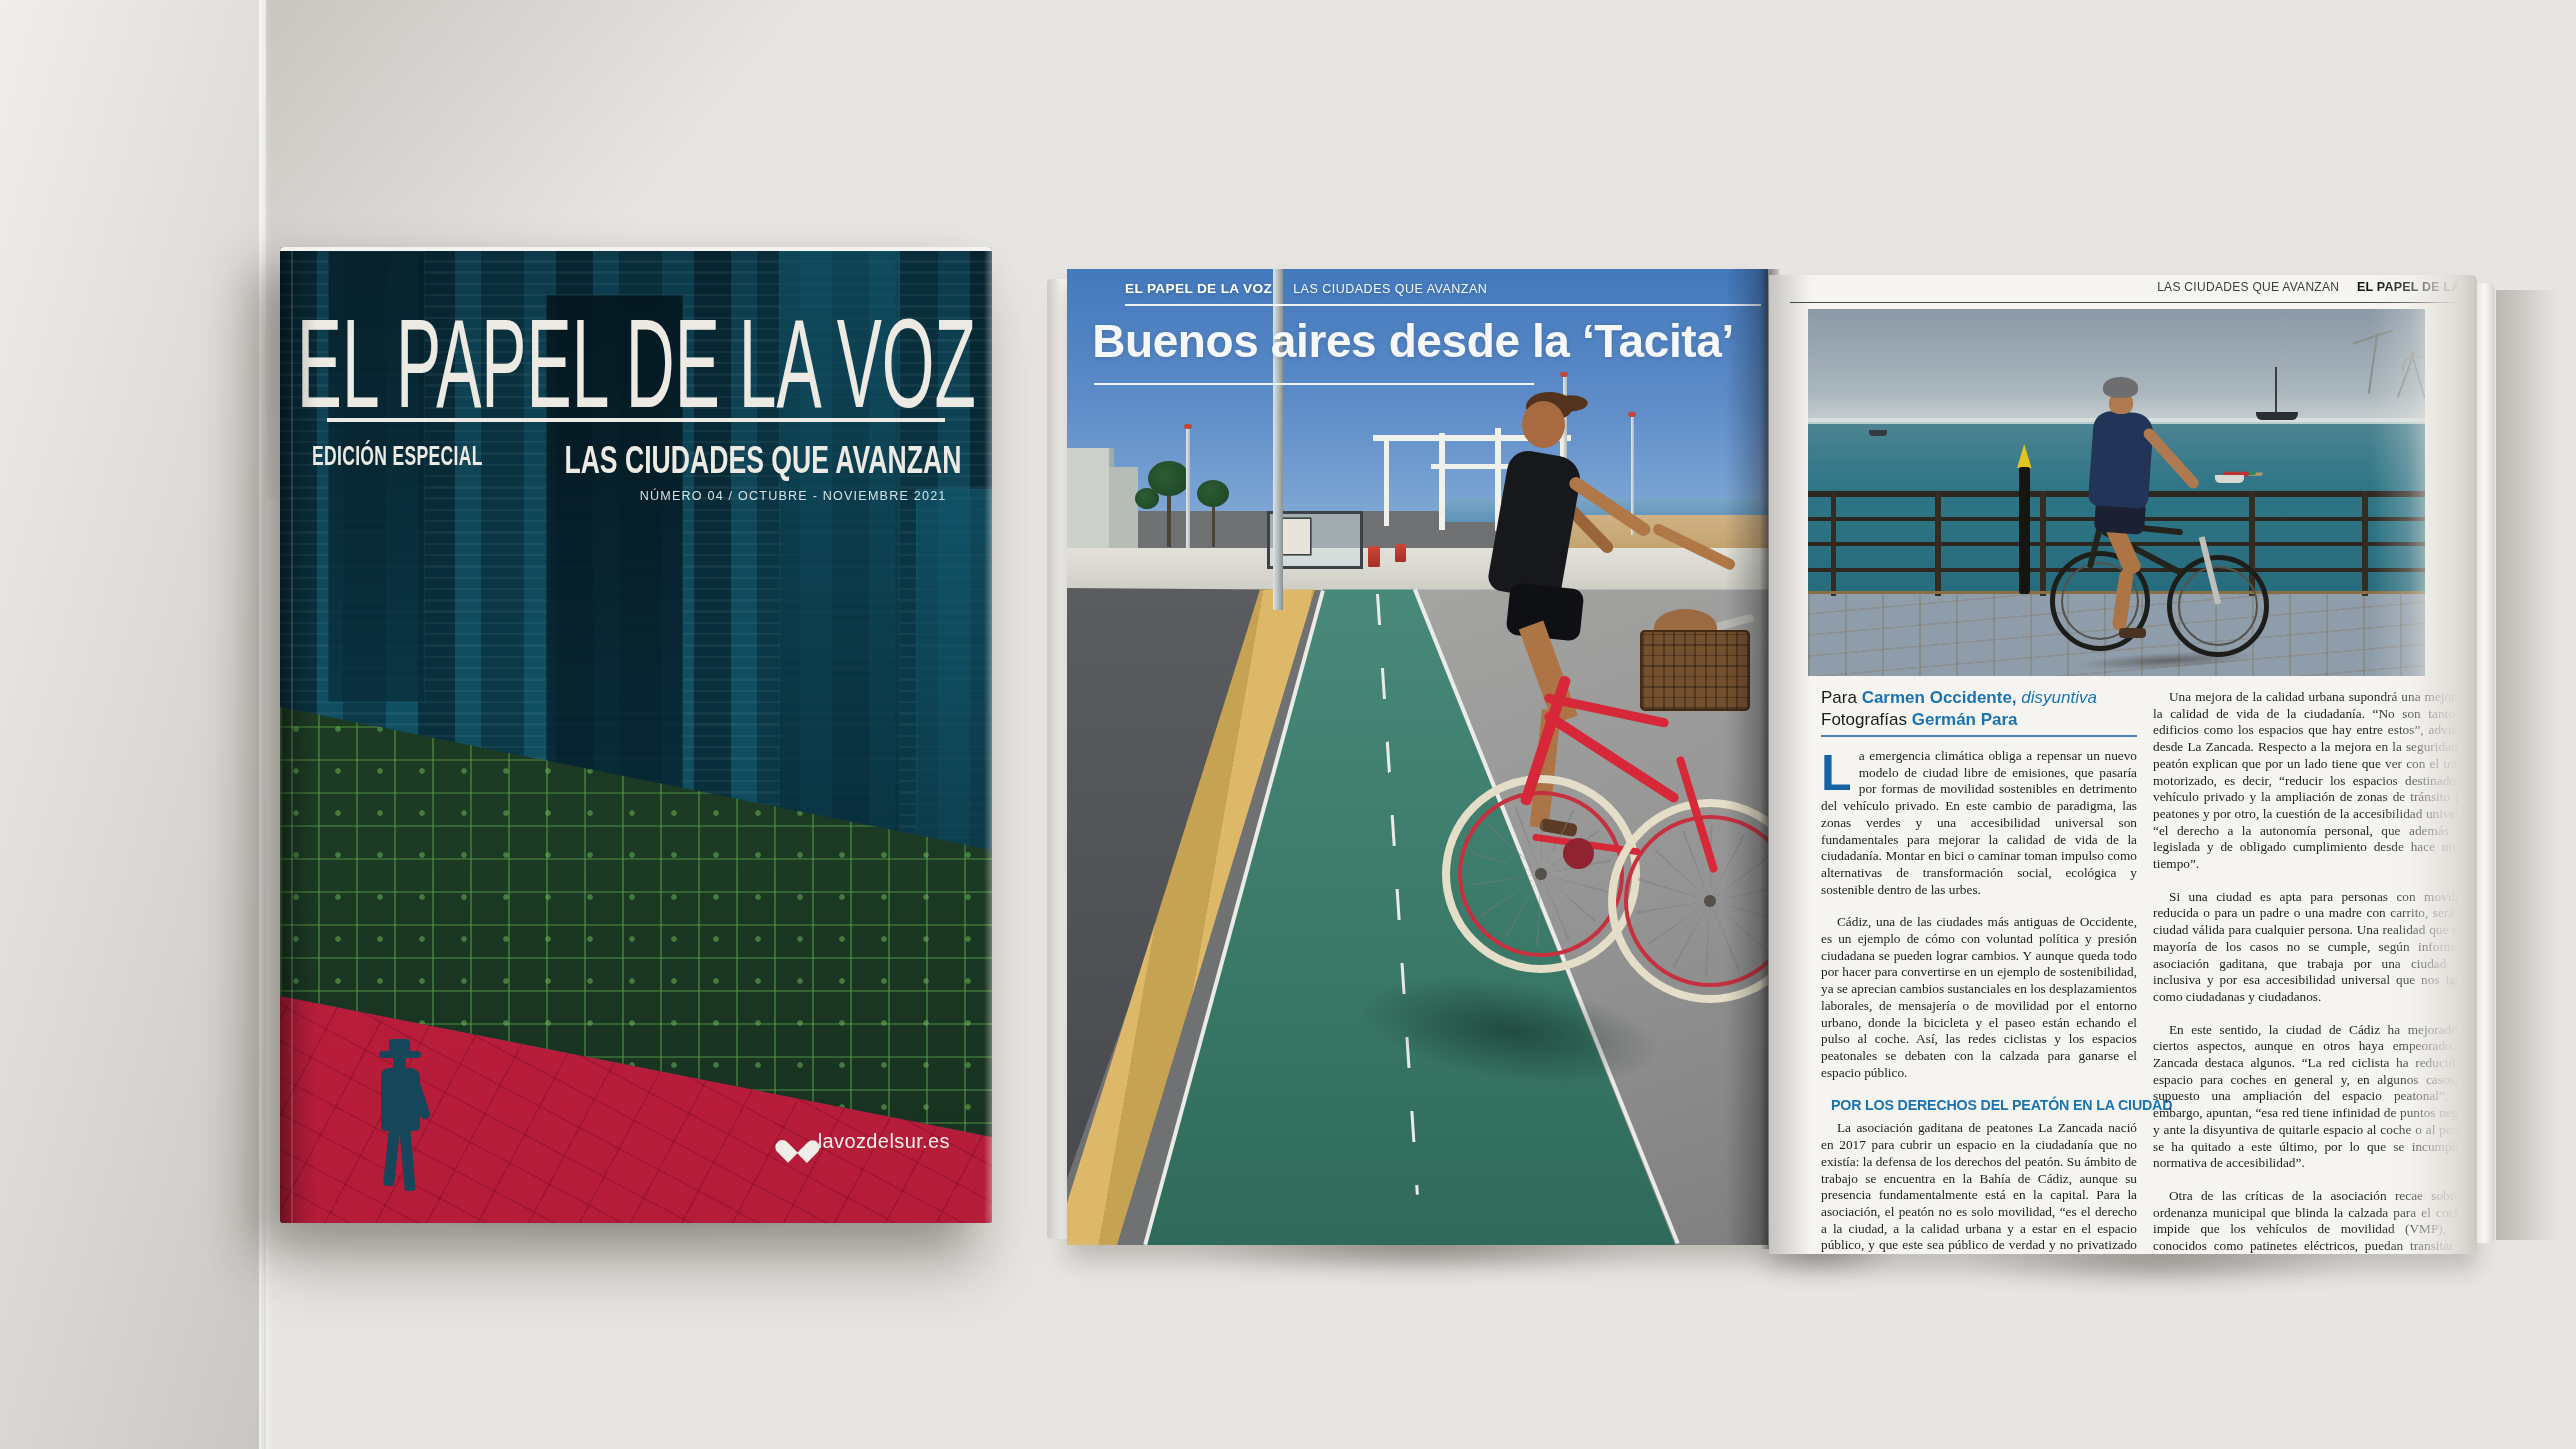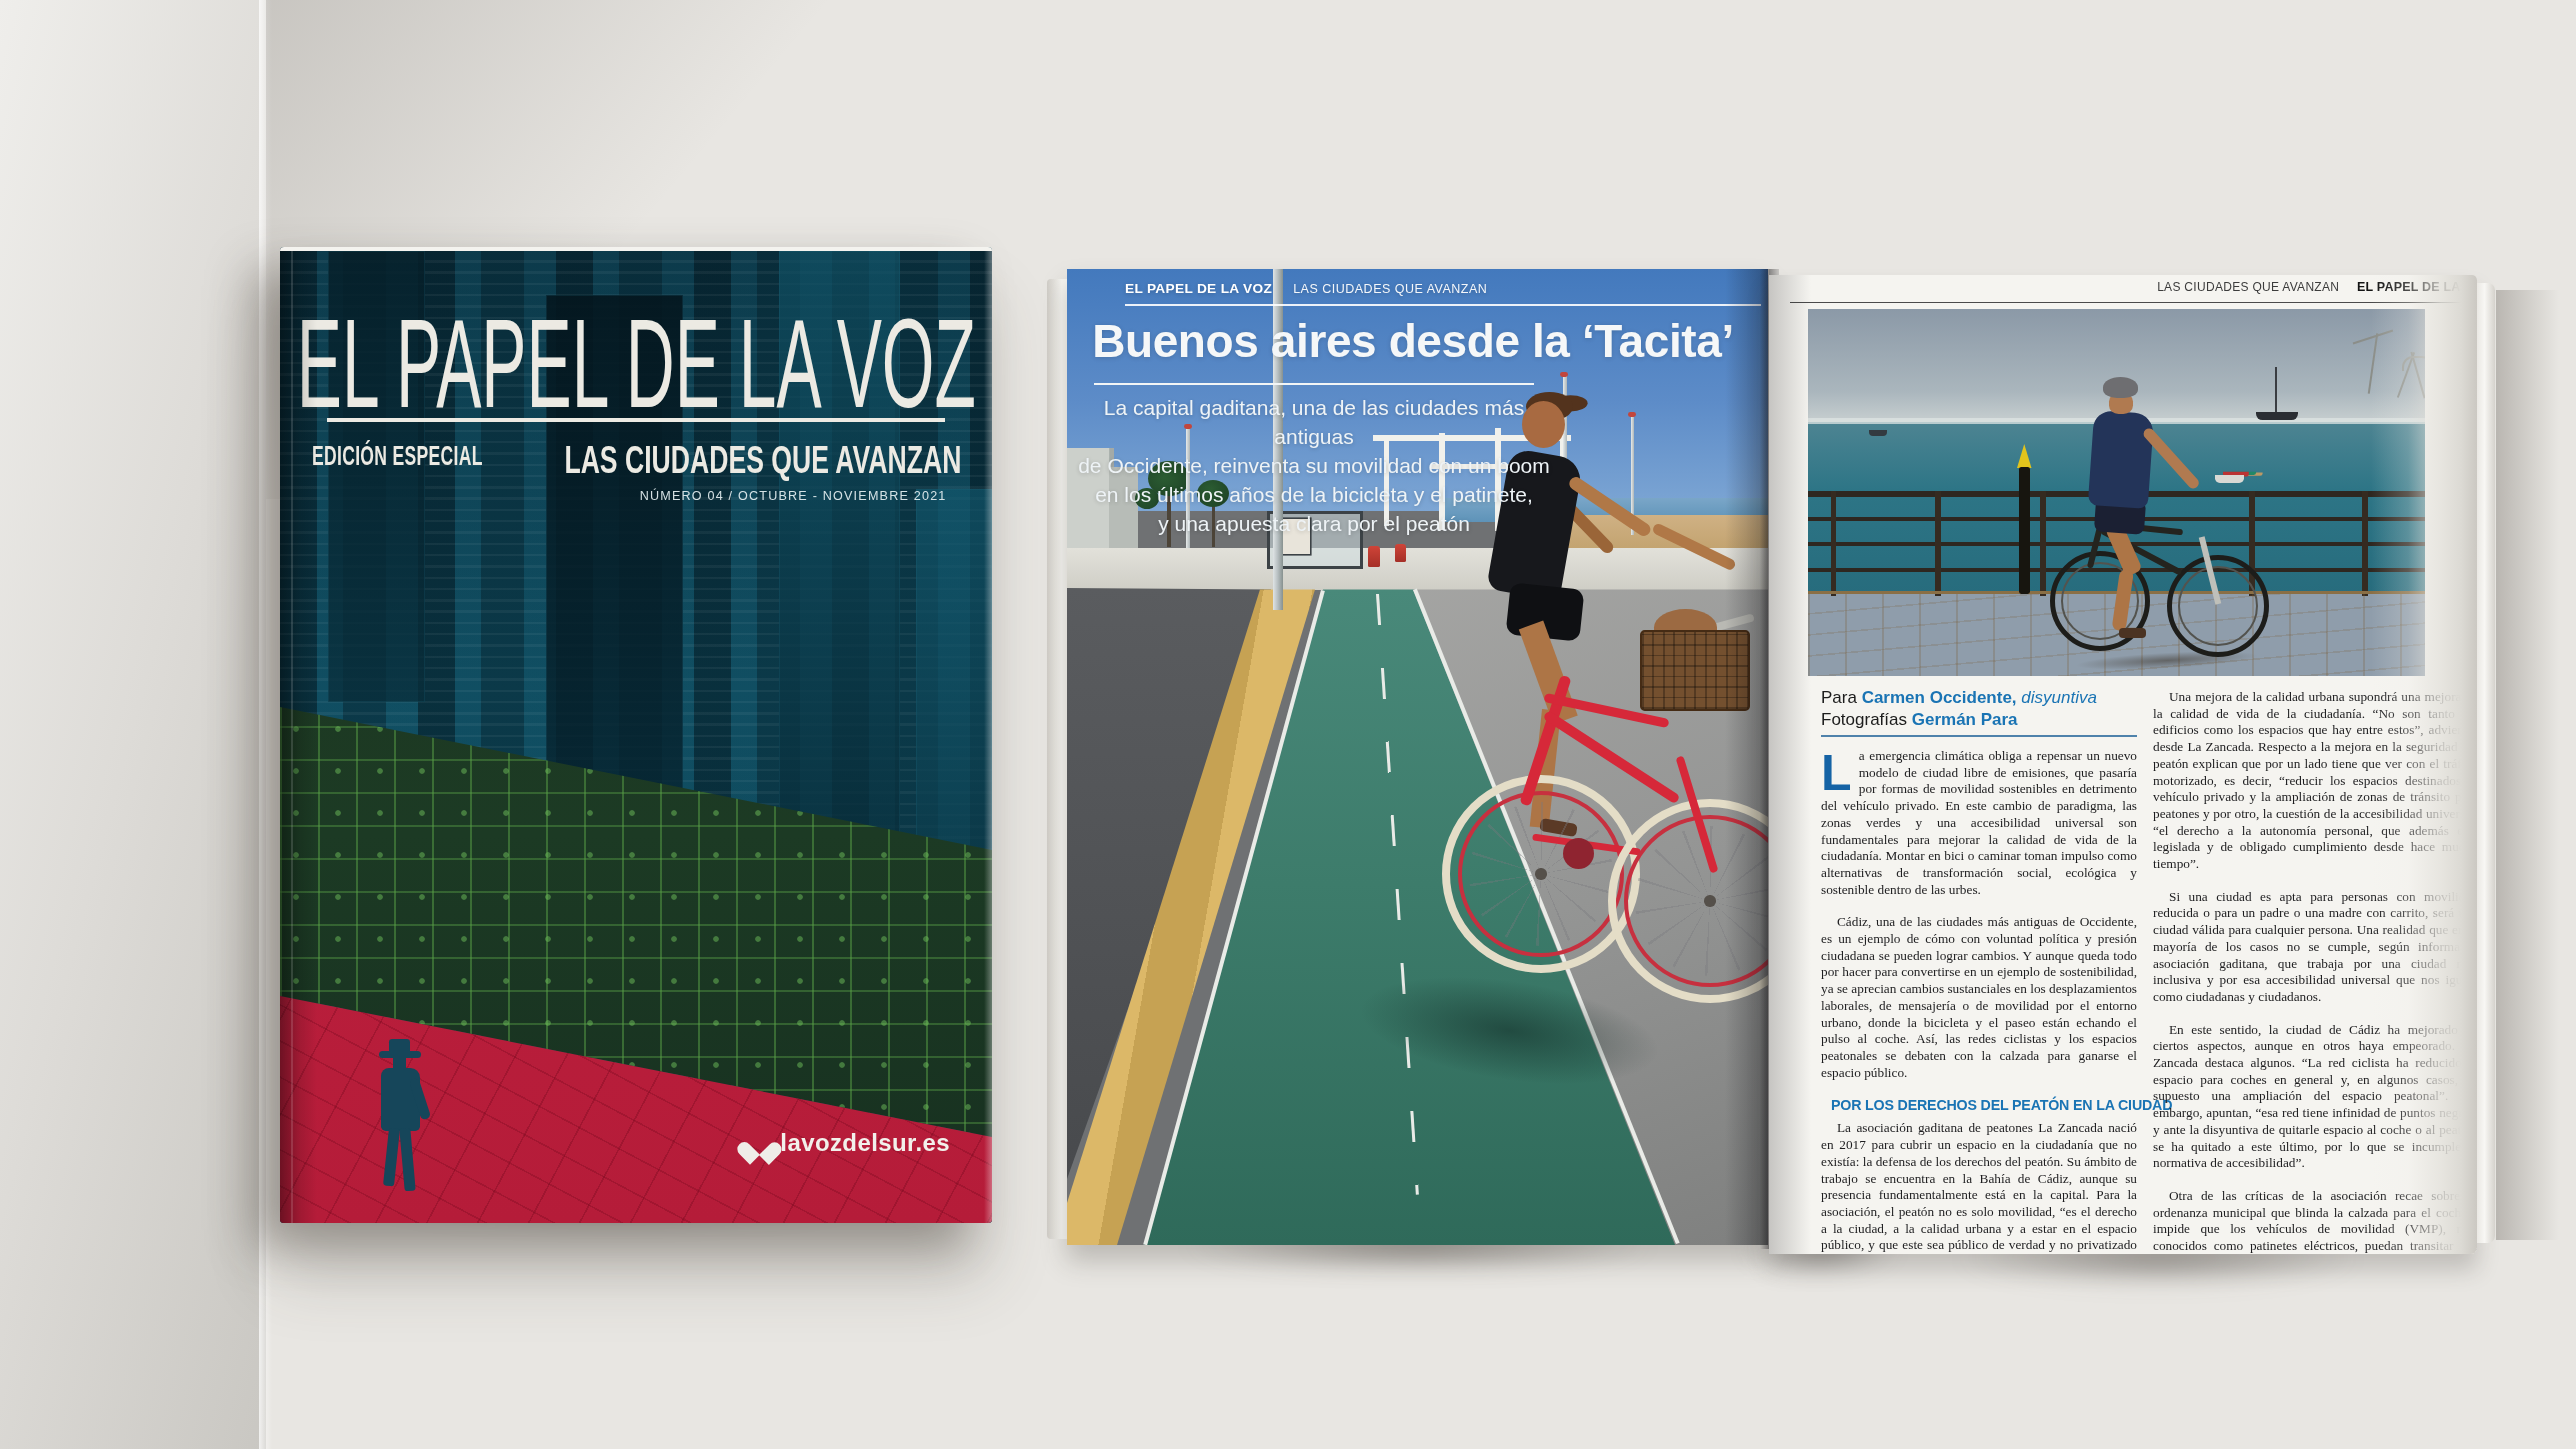--- a/index.html
+++ b/index.html
@@ -55,21 +55,21 @@
   .cover-rule{left:47px;top:171px;width:618px;height:4px;background:#eceae3;}
   .cover-edition{left:32px;top:193px;color:#eceae3;font-weight:700;font-size:22.5px;letter-spacing:0.4px;transform:scale(.78,1.25);transform-origin:left top;white-space:nowrap;}
   .cover-sub{right:31px;top:190px;color:#eceae3;font-weight:700;font-size:35px;letter-spacing:0px;transform:scale(.76,1.12);transform-origin:right top;white-space:nowrap;}
   .cover-issue{right:45px;top:241px;color:rgba(230,240,242,.92);font-weight:400;font-size:13.7px;letter-spacing:1.3px;transform:scaleX(.92);transform-origin:right top;white-space:nowrap;}
 
   .cover-logo{right:42px;top:882px;display:flex;align-items:center;gap:8px;}
   .heart{width:26px;height:24px;position:relative;top:2.4px;}
   .heart:before,.heart:after{content:"";position:absolute;top:0;width:13.7px;height:22px;border-radius:13.7px 13.7px 0 0;background:#efede8;}
   .heart:before{left:13px;transform:rotate(45deg);transform-origin:0 100%;}
   .heart:after{left:0;transform:rotate(-45deg);transform-origin:100% 100%;}
-  .cover-logo-text{color:#f2f0eb;font-size:24px;font-weight:700;letter-spacing:0.4px;}
+  .cover-logo-text{color:#f2f0eb;font-size:20px;font-weight:400;letter-spacing:0.4px;}
 
   .walker{left:93px;top:789px;width:63px;height:167px;}
   .walker div{position:absolute;background:#16465a;}
   .wk-hatbrim{left:6.4px;top:14.5px;width:42px;height:7.2px;border-radius:4px;}
   .wk-hatcrown{left:16px;top:3.2px;width:21px;height:13px;border-radius:3.2px 3.2px 0 0;}
   .wk-head{left:20px;top:22px;width:13px;height:11.3px;}
   .wk-body{left:8px;top:32px;width:39px;height:63px;border-radius:8px 9.7px 4.8px 4.8px;}
   .wk-arm{left:42px;top:42px;width:9.7px;height:42px;border-radius:4.8px;transform:rotate(-18deg);}
   .wk-leg1{left:13px;top:92px;width:10.5px;height:58px;border-radius:3.2px;transform:rotate(6deg);}
   .wk-leg2{left:29px;top:92px;width:10.5px;height:63px;border-radius:3.2px;transform:rotate(-5deg);}
@@ -366,26 +366,20 @@
     <div class="abs basket"></div>
   </div>
 
   <div class="abs lp-head">
     <span class="brand">EL PAPEL DE LA VOZ</span>
     <span class="section">LAS CIUDADES QUE AVANZAN</span>
   </div>
   <div class="abs lp-headrule"></div>
   <div class="abs lp-headline">Buenos aires desde la ‘Tacita’</div>
   <div class="abs lp-rule2"></div>
-  <div class="abs lp-stand">
-    <div>La capital gaditana, una de las ciudades más antiguas</div>
-    <div>de Occidente, reinventa su movilidad con un boom</div>
-    <div>en los últimos años de la bicicleta y el patinete,</div>
-    <div>y una apuesta clara por el peatón</div>
-  </div>
   <div class="abs page-left-inneredge"></div>
 </div>
 
 <div class="abs gutter"></div>
 
 <div class="abs page-right">
   <div class="abs rp-head">
     <span class="section">LAS CIUDADES QUE AVANZAN</span>
     <span class="brand">EL PAPEL DE LA VOZ</span>
   </div>

